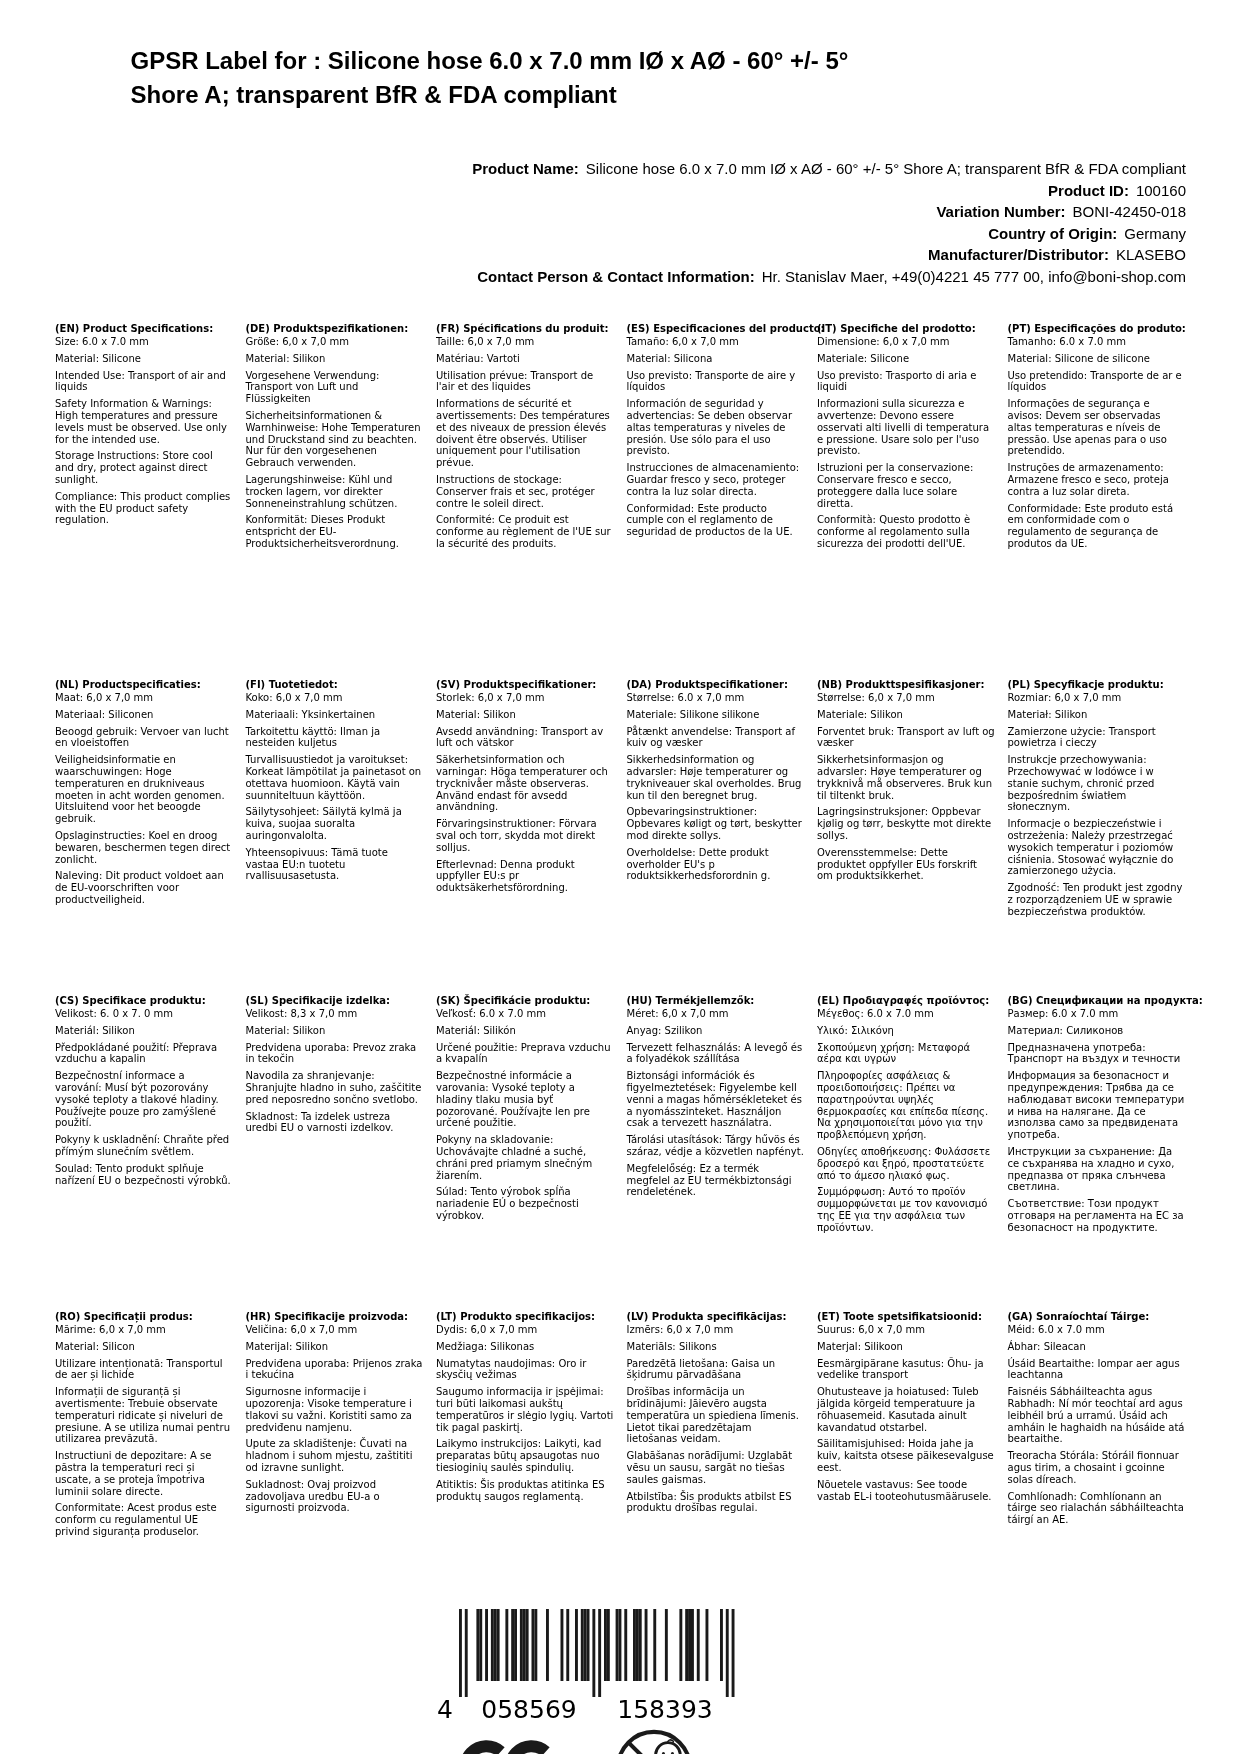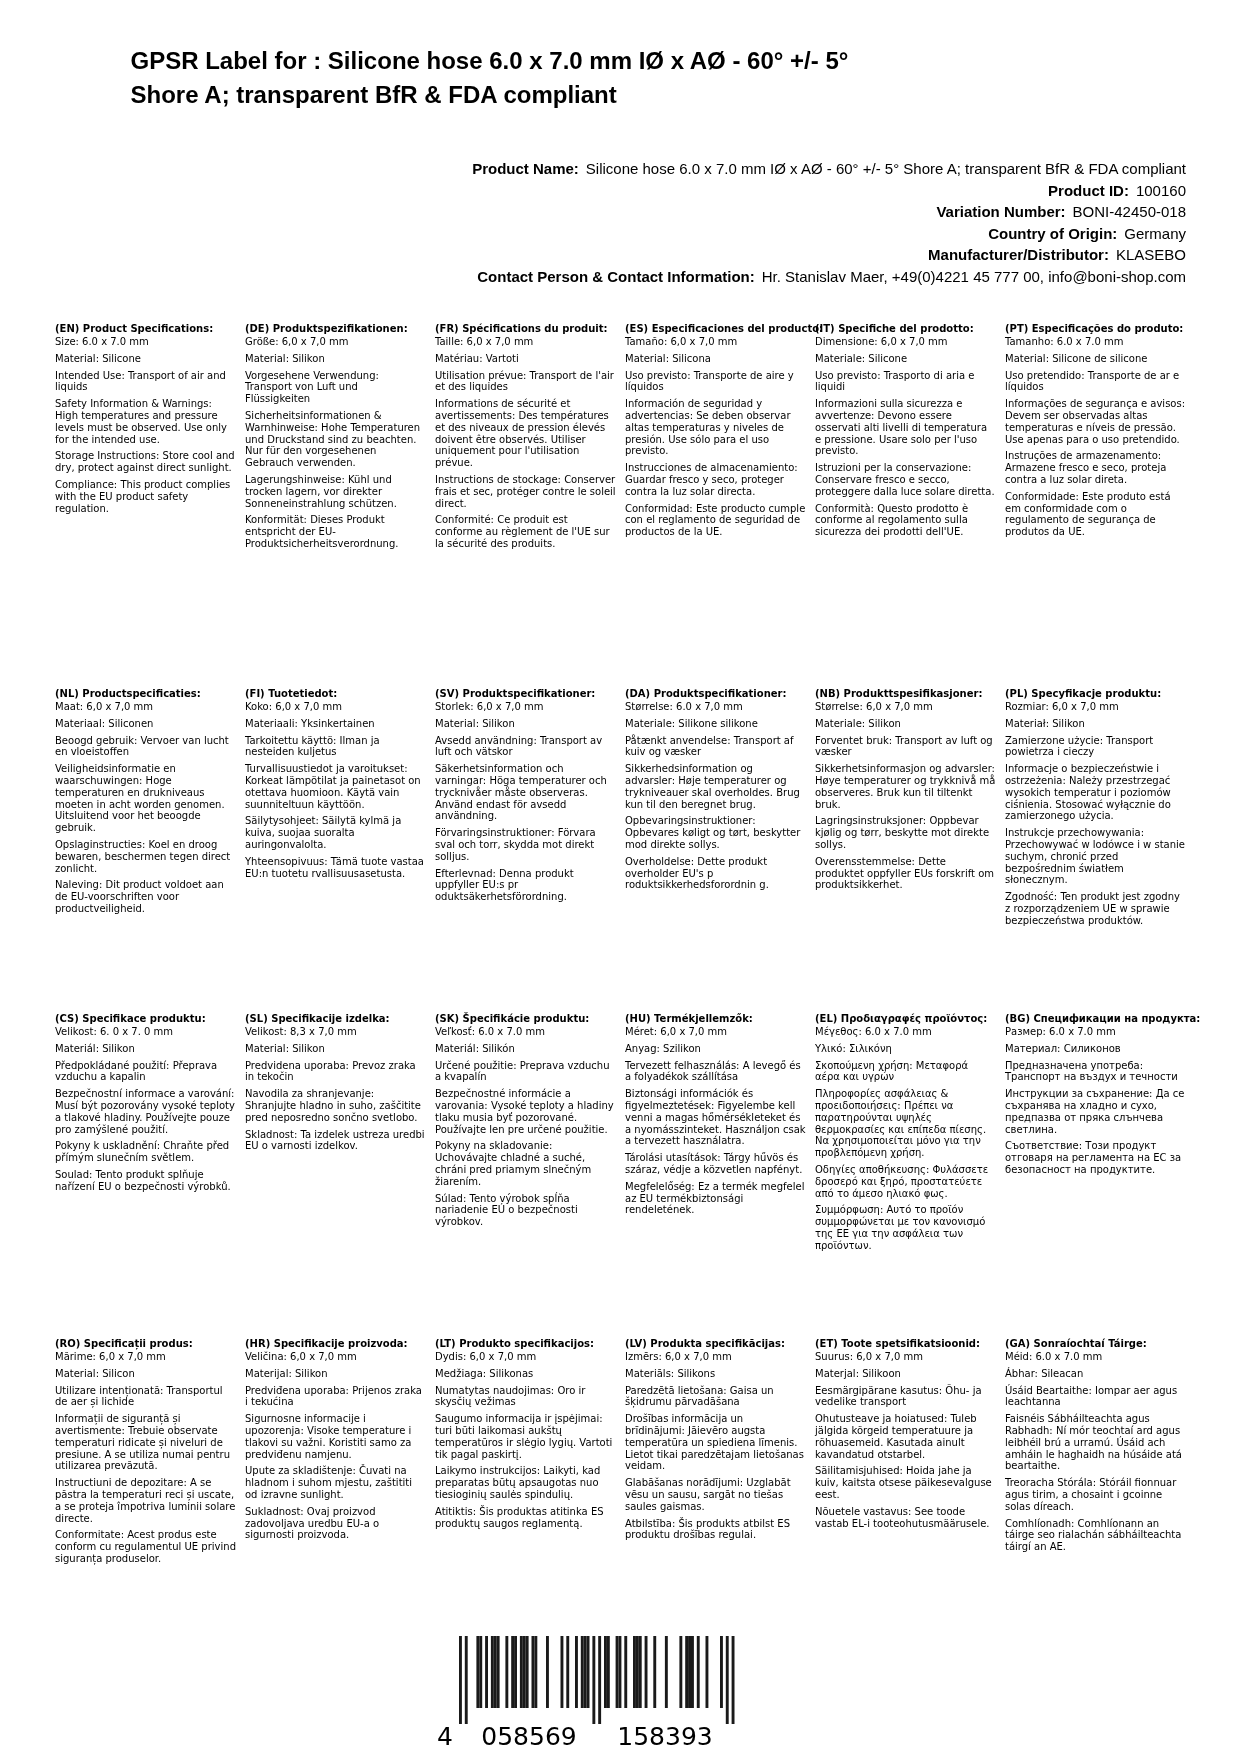--- a/index.html
+++ b/index.html
@@ -10,21 +10,21 @@
   .page{padding:40px 55px 0 55px;box-sizing:border-box;}
   .title{
     font-family:"Liberation Sans",sans-serif;
     font-weight:bold;font-size:24px;line-height:1.42;margin:4px auto 0 auto;width:980px;
   }
   .info{margin-top:46px;font-family:"Liberation Sans",sans-serif;font-size:15px;text-align:right;}
   .info-line{line-height:21.5px;white-space:nowrap;}
   .info-label{font-weight:bold;margin-right:7px;}
   .spec-grid{
     margin-top:36px;display:grid;grid-template-columns:repeat(6,1fr);
-    grid-template-rows:356px 316px 316px auto;column-gap:12px;row-gap:0;gap:9px;
+    grid-template-rows:356px 316px 316px auto;column-gap:12px;row-gap:0;
   }
   .spec-block{font-size:10px;line-height:1.18;min-width:0;}
   .spec-header{font-weight:bold;white-space:nowrap;margin:0 0 1px 0;font-size:10px;}
   .spec-line{margin:0 0 5px 0;font-size:10px;line-height:1.18;}
   .footer{width:340px;margin:66px auto 0 auto;position:relative;left:-22px;}
   .bc-num{font-family:"DejaVu Sans",sans-serif;font-size:25px;fill:#000;}
   .symbols-row{display:flex;align-items:center;gap:54px;margin-top:4px;padding-left:30px;}
   svg{display:block;}
 </style>
 </head>
@@ -144,22 +144,22 @@
         <p class="spec-line">Forventet bruk: Transport av luft og væsker</p>
         <p class="spec-line">Sikkerhetsinformasjon og advarsler: Høye temperaturer og trykknivå må observeres. Bruk kun til tiltenkt bruk.</p>
         <p class="spec-line">Lagringsinstruksjoner: Oppbevar kjølig og tørr, beskytte mot direkte sollys.</p>
         <p class="spec-line">Overensstemmelse: Dette produktet oppfyller EUs forskrift om produktsikkerhet.</p>
       </div>
       <div class="spec-block">
         <div class="spec-header">(PL) Specyfikacje produktu:</div>
         <p class="spec-line">Rozmiar: 6,0 x 7,0 mm</p>
         <p class="spec-line">Materiał: Silikon</p>
         <p class="spec-line">Zamierzone użycie: Transport powietrza i cieczy</p>
+        <p class="spec-line">Instrukcje przechowywania: Przechowywać w lodówce i w stanie suchym, chronić przed bezpośrednim światłem słonecznym.</p>
         <p class="spec-line">Informacje o bezpieczeństwie i ostrzeżenia: Należy przestrzegać wysokich temperatur i poziomów ciśnienia. Stosować wyłącznie do zamierzonego użycia.</p>
-        <p class="spec-line">Instrukcje przechowywania: Przechowywać w lodówce i w stanie suchym, chronić przed bezpośrednim światłem słonecznym.</p>
         <p class="spec-line">Zgodność: Ten produkt jest zgodny z rozporządzeniem UE w sprawie bezpieczeństwa produktów.</p>
       </div>
       <div class="spec-block">
         <div class="spec-header">(CS) Specifikace produktu:</div>
         <p class="spec-line">Velikost: 6. 0 x 7. 0 mm</p>
         <p class="spec-line">Materiál: Silikon</p>
         <p class="spec-line">Předpokládané použití: Přeprava vzduchu a kapalin</p>
         <p class="spec-line">Bezpečnostní informace a varování: Musí být pozorovány vysoké teploty a tlakové hladiny. Používejte pouze pro zamýšlené použití.</p>
         <p class="spec-line">Pokyny k uskladnění: Chraňte před přímým slunečním světlem.</p>
         <p class="spec-line">Soulad: Tento produkt splňuje nařízení EU o bezpečnosti výrobků.</p>
@@ -197,20 +197,21 @@
         <p class="spec-line">Σκοπούμενη χρήση: Μεταφορά αέρα και υγρών</p>
         <p class="spec-line">Πληροφορίες ασφάλειας &amp; προειδοποιήσεις: Πρέπει να παρατηρούνται υψηλές θερμοκρασίες και επίπεδα πίεσης. Να χρησιμοποιείται μόνο για την προβλεπόμενη χρήση.</p>
         <p class="spec-line">Οδηγίες αποθήκευσης: Φυλάσσετε δροσερό και ξηρό, προστατεύετε από το άμεσο ηλιακό φως.</p>
         <p class="spec-line">Συμμόρφωση: Αυτό το προϊόν συμμορφώνεται με τον κανονισμό της ΕΕ για την ασφάλεια των προϊόντων.</p>
       </div>
       <div class="spec-block">
         <div class="spec-header">(BG) Спецификации на продукта:</div>
         <p class="spec-line">Размер: 6.0 x 7.0 mm</p>
         <p class="spec-line">Материал: Силиконов</p>
         <p class="spec-line">Предназначена употреба: Транспорт на въздух и течности</p>
+        <p class="spec-line">Информация за безопасност и предупреждения: Трябва да се наблюдават високи температури и нива на налягане. Да се използва само за предвидената употреба.</p>
         <p class="spec-line">Инструкции за съхранение: Да се съхранява на хладно и сухо, предпазва от пряка слънчева светлина.</p>
         <p class="spec-line">Съответствие: Този продукт отговаря на регламента на ЕС за безопасност на продуктите.</p>
       </div>
       <div class="spec-block">
         <div class="spec-header">(RO) Specificații produs:</div>
         <p class="spec-line">Mărime: 6,0 x 7,0 mm</p>
         <p class="spec-line">Material: Silicon</p>
         <p class="spec-line">Utilizare intenționată: Transportul de aer și lichide</p>
         <p class="spec-line">Informații de siguranță și avertismente: Trebuie observate temperaturi ridicate și niveluri de presiune. A se utiliza numai pentru utilizarea prevăzută.</p>
         <p class="spec-line">Instructiuni de depozitare: A se păstra la temperaturi reci și uscate, a se proteja împotriva luminii solare directe.</p>

